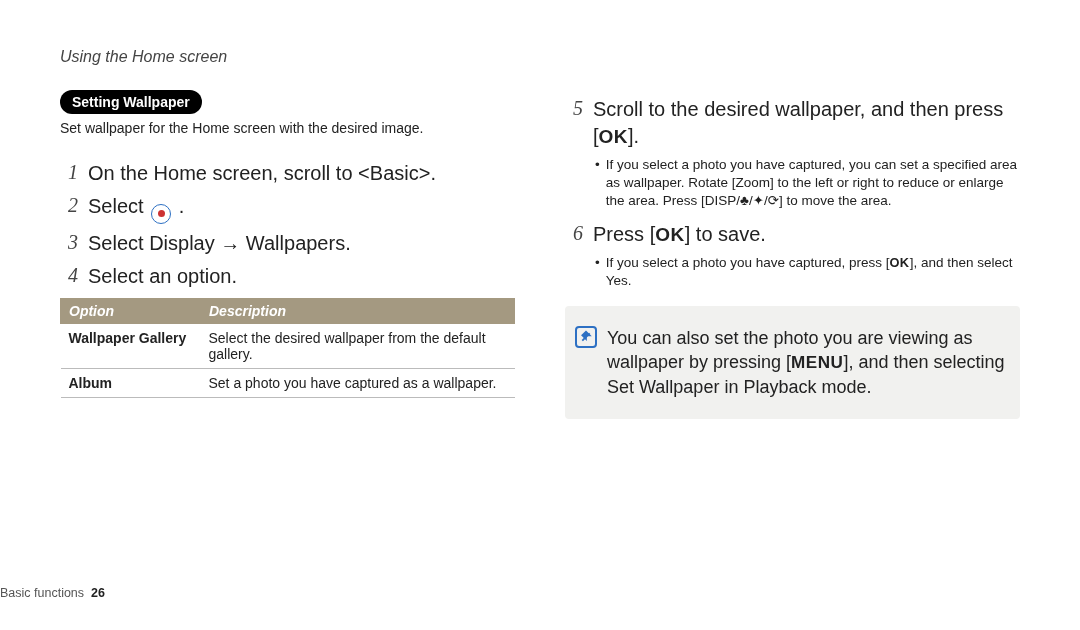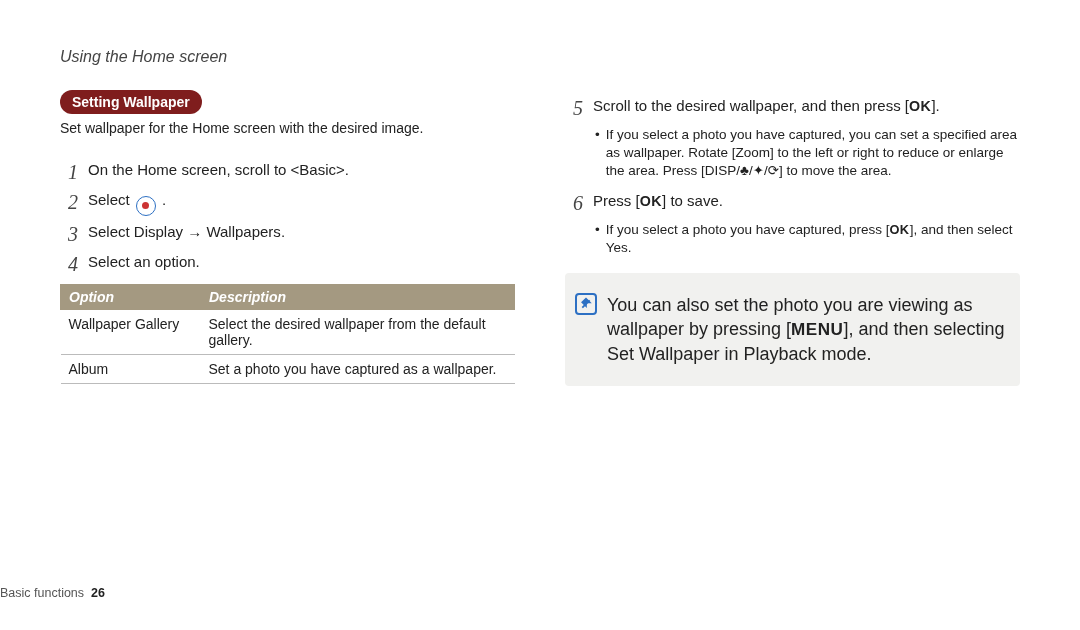--- a/index.html
+++ b/index.html
@@ -2,37 +2,37 @@
 <html><head>
 <meta charset="utf-8">
 <style>
   * { box-sizing: border-box; margin: 0; padding: 0; }
   html, body { width: 1080px; height: 630px; background: #fff; font-family: "Segoe UI", "Myriad Pro", Arial, sans-serif; color: #222; }
   .page { position: relative; width: 1080px; height: 630px; padding: 48px 60px 0 60px; }
   .running-head { font-style: italic; font-size: 16px; color: #444; margin-bottom: 24px; }
   .columns { display: flex; gap: 50px; }
   .col { flex: 1 1 0; min-width: 0; }
 
-  .pill { display: inline-block; background: #7f1d1d; color: #fff; font-weight: 600; font-size: 14px; padding: 4px 12px; border-radius: 12px; margin-bottom: 6px; }
+  .pill { display: inline-block; background: #000000; color: #fff; font-weight: 600; font-size: 14px; padding: 4px 12px; border-radius: 12px; margin-bottom: 6px; }
   .intro { font-size: 14px; margin-bottom: 24px; }
 
   .step { display: flex; align-items: flex-start; gap: 10px; margin: 6px 0; }
   .step-num { font-style: italic; font-family: Georgia, 'Times New Roman', serif; font-size: 20px; color: #444; width: 18px; text-align: right; flex: 0 0 18px; line-height: 1.2; }
-  .step-body { font-size: 15px; line-height: 1.35; flex: 1; }
+  .step-body { font-size: 20px; line-height: 1.35; flex: 1; }
 
   .step-body .bold { font-weight: 400; }
 
   .bullets { margin-left: 30px; margin-top: 4px; }
   .bullet { display: flex; gap: 6px; font-size: 13.5px; line-height: 1.35; margin: 2px 0; }
   .bullet::before { content: "•"; }
 
   table.opts { width: 100%; border-collapse: collapse; margin-top: 8px; font-size: 14px; }
   table.opts th { background: #a49981; color: #fff; text-align: left; font-weight: 600; font-style: italic; padding: 4px 8px; border: 1px solid #a49981; }
   table.opts td { padding: 6px 8px; border-bottom: 1px solid #bbb; vertical-align: top; }
-  table.opts td:first-child { font-weight: 400; width: 140px; }
+  table.opts td:first-child { font-weight: 700; width: 140px; }
 
   .note { display: flex; gap: 10px; background: #f1f1ef; border-radius: 4px; padding: 20px 10px; margin-top: 16px; font-size: 18px; line-height: 1.35; }
   .note-icon { width: 22px; height: 22px; border: 2px solid #2d70c3; border-radius: 4px; display: flex; align-items: center; justify-content: center; flex: 0 0 22px; }
   .note-icon svg { display: block; }
 
   .settings-icon { display: inline-flex; width: 20px; height: 20px; border: 1.5px solid #2d70c3; border-radius: 50%; align-items: center; justify-content: center; vertical-align: -4px; margin: 0 2px; }
   .settings-icon .dot { width: 7px; height: 7px; background: #c33; border-radius: 50%; }
 
   .hardkey { font-family: Arial, sans-serif; font-weight: 900; letter-spacing: 0.5px; font-size: 0.95em; }
   .fkey { font-weight: 400; }

